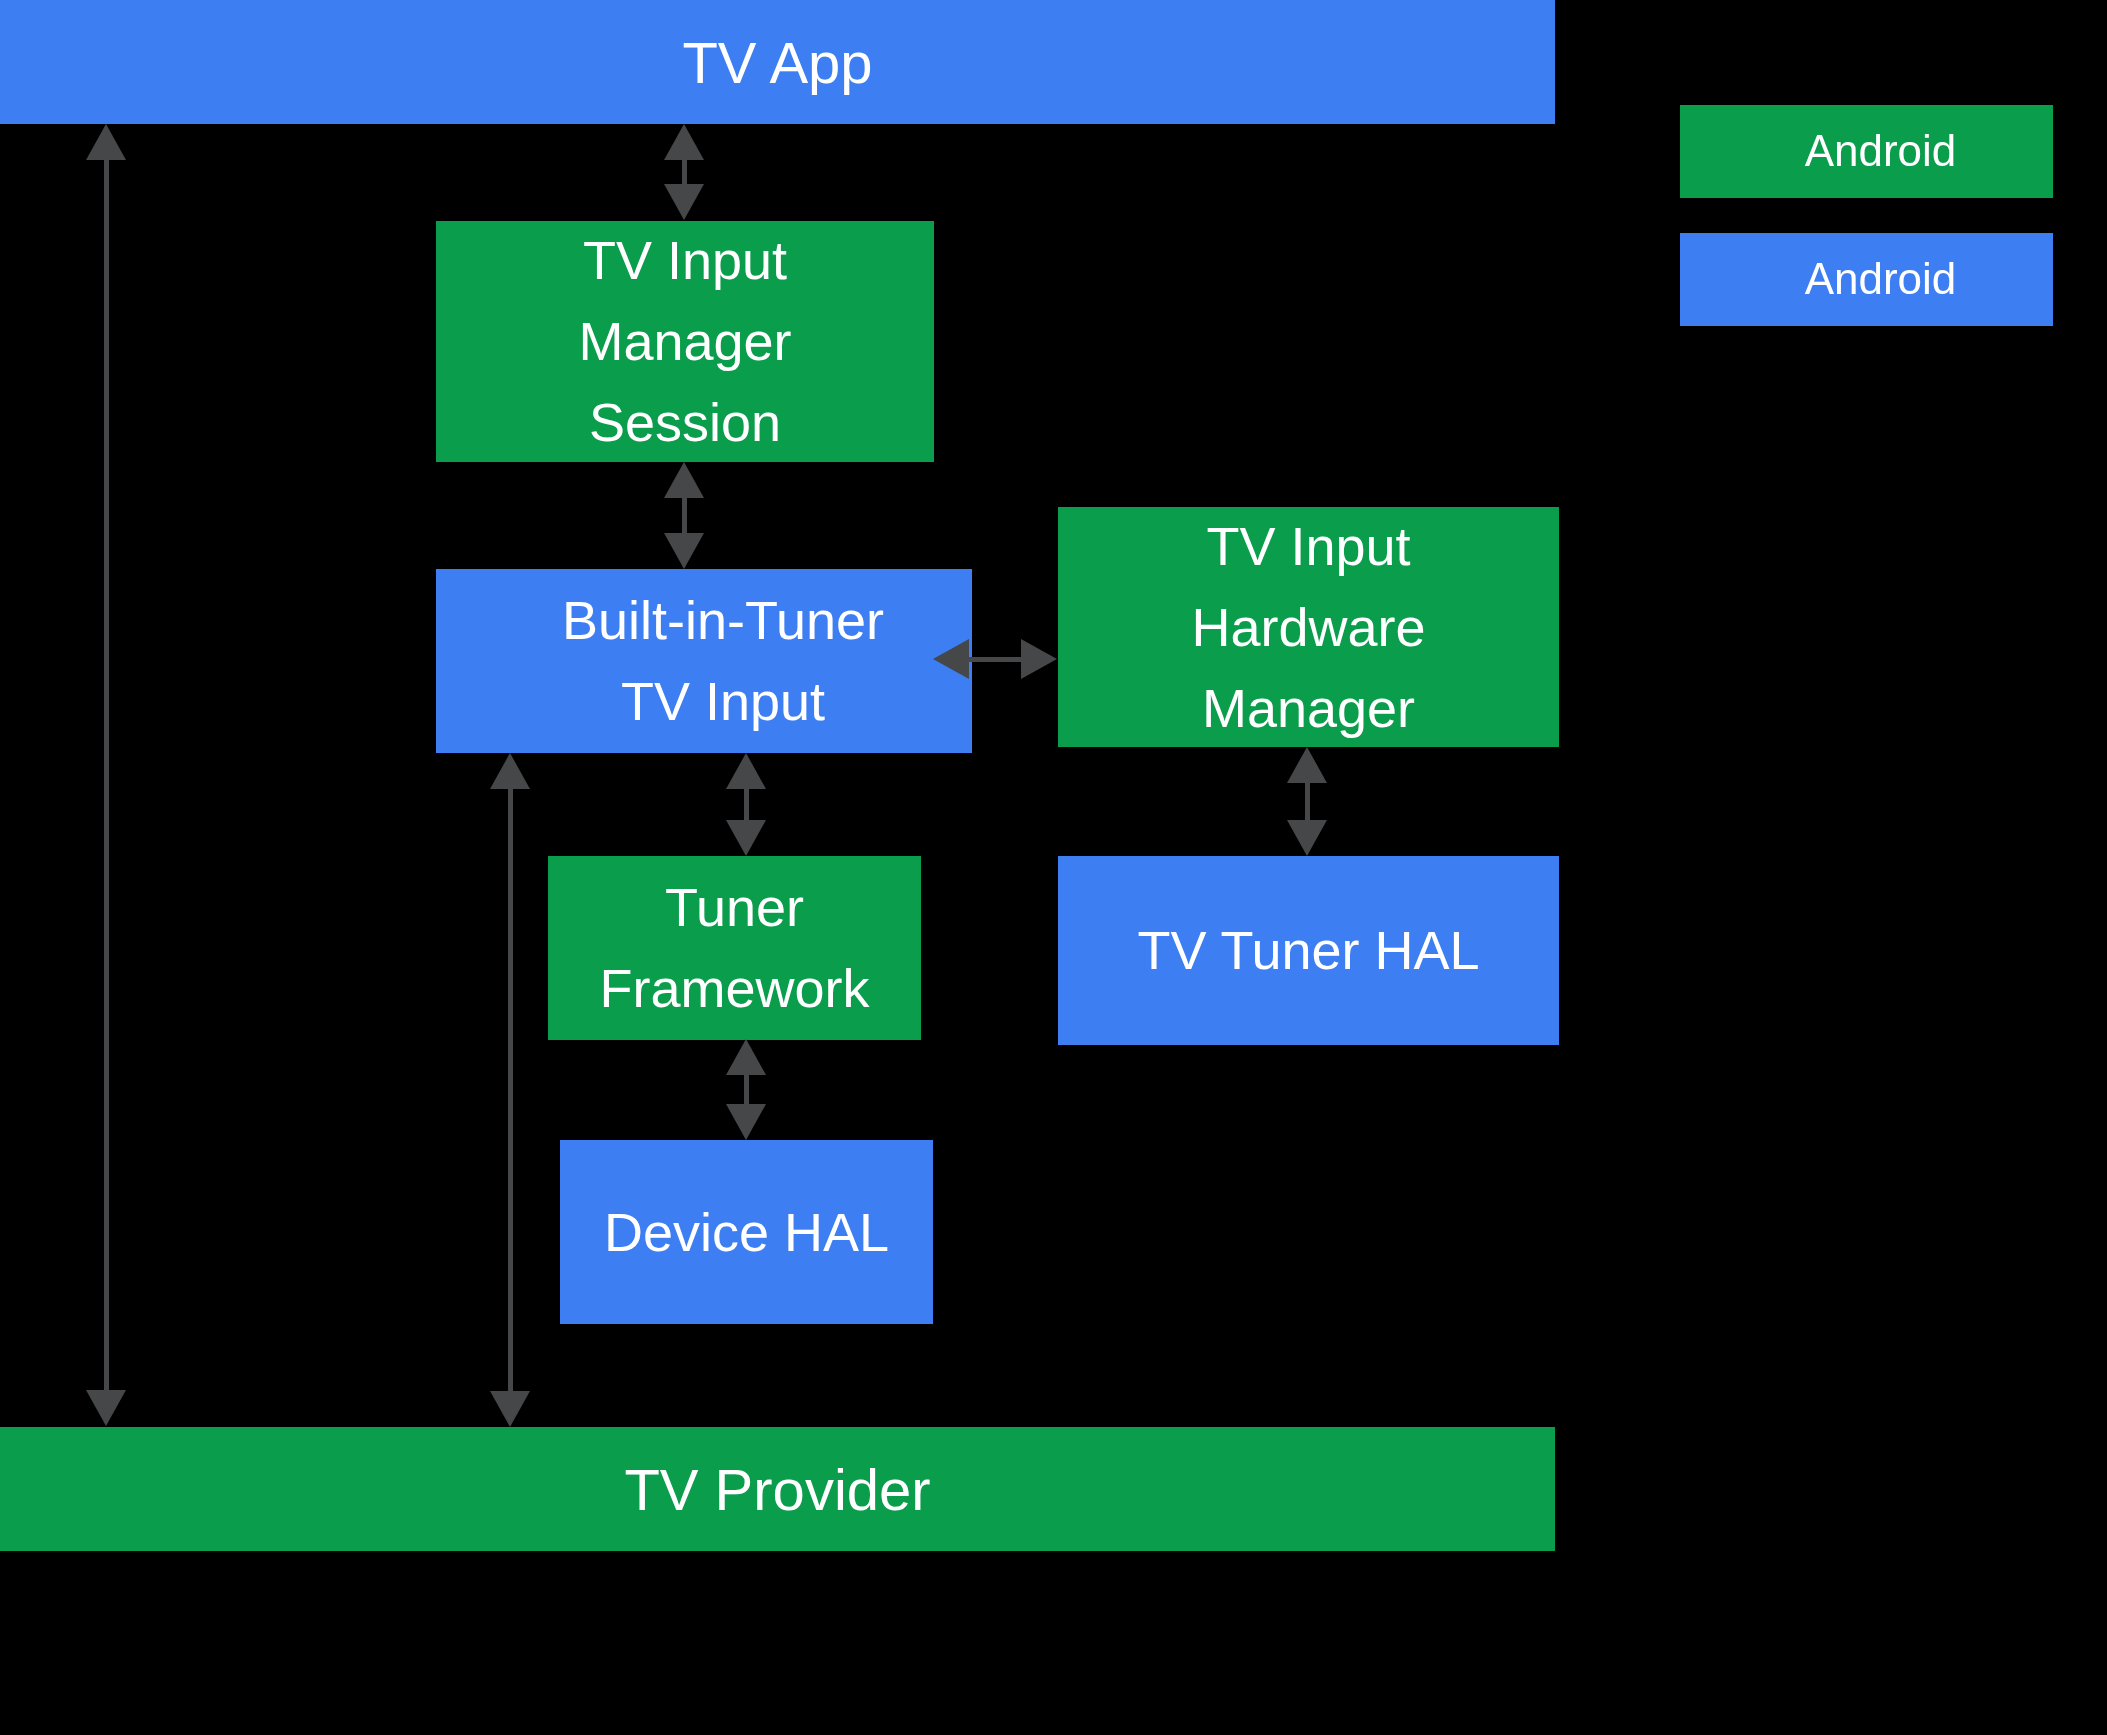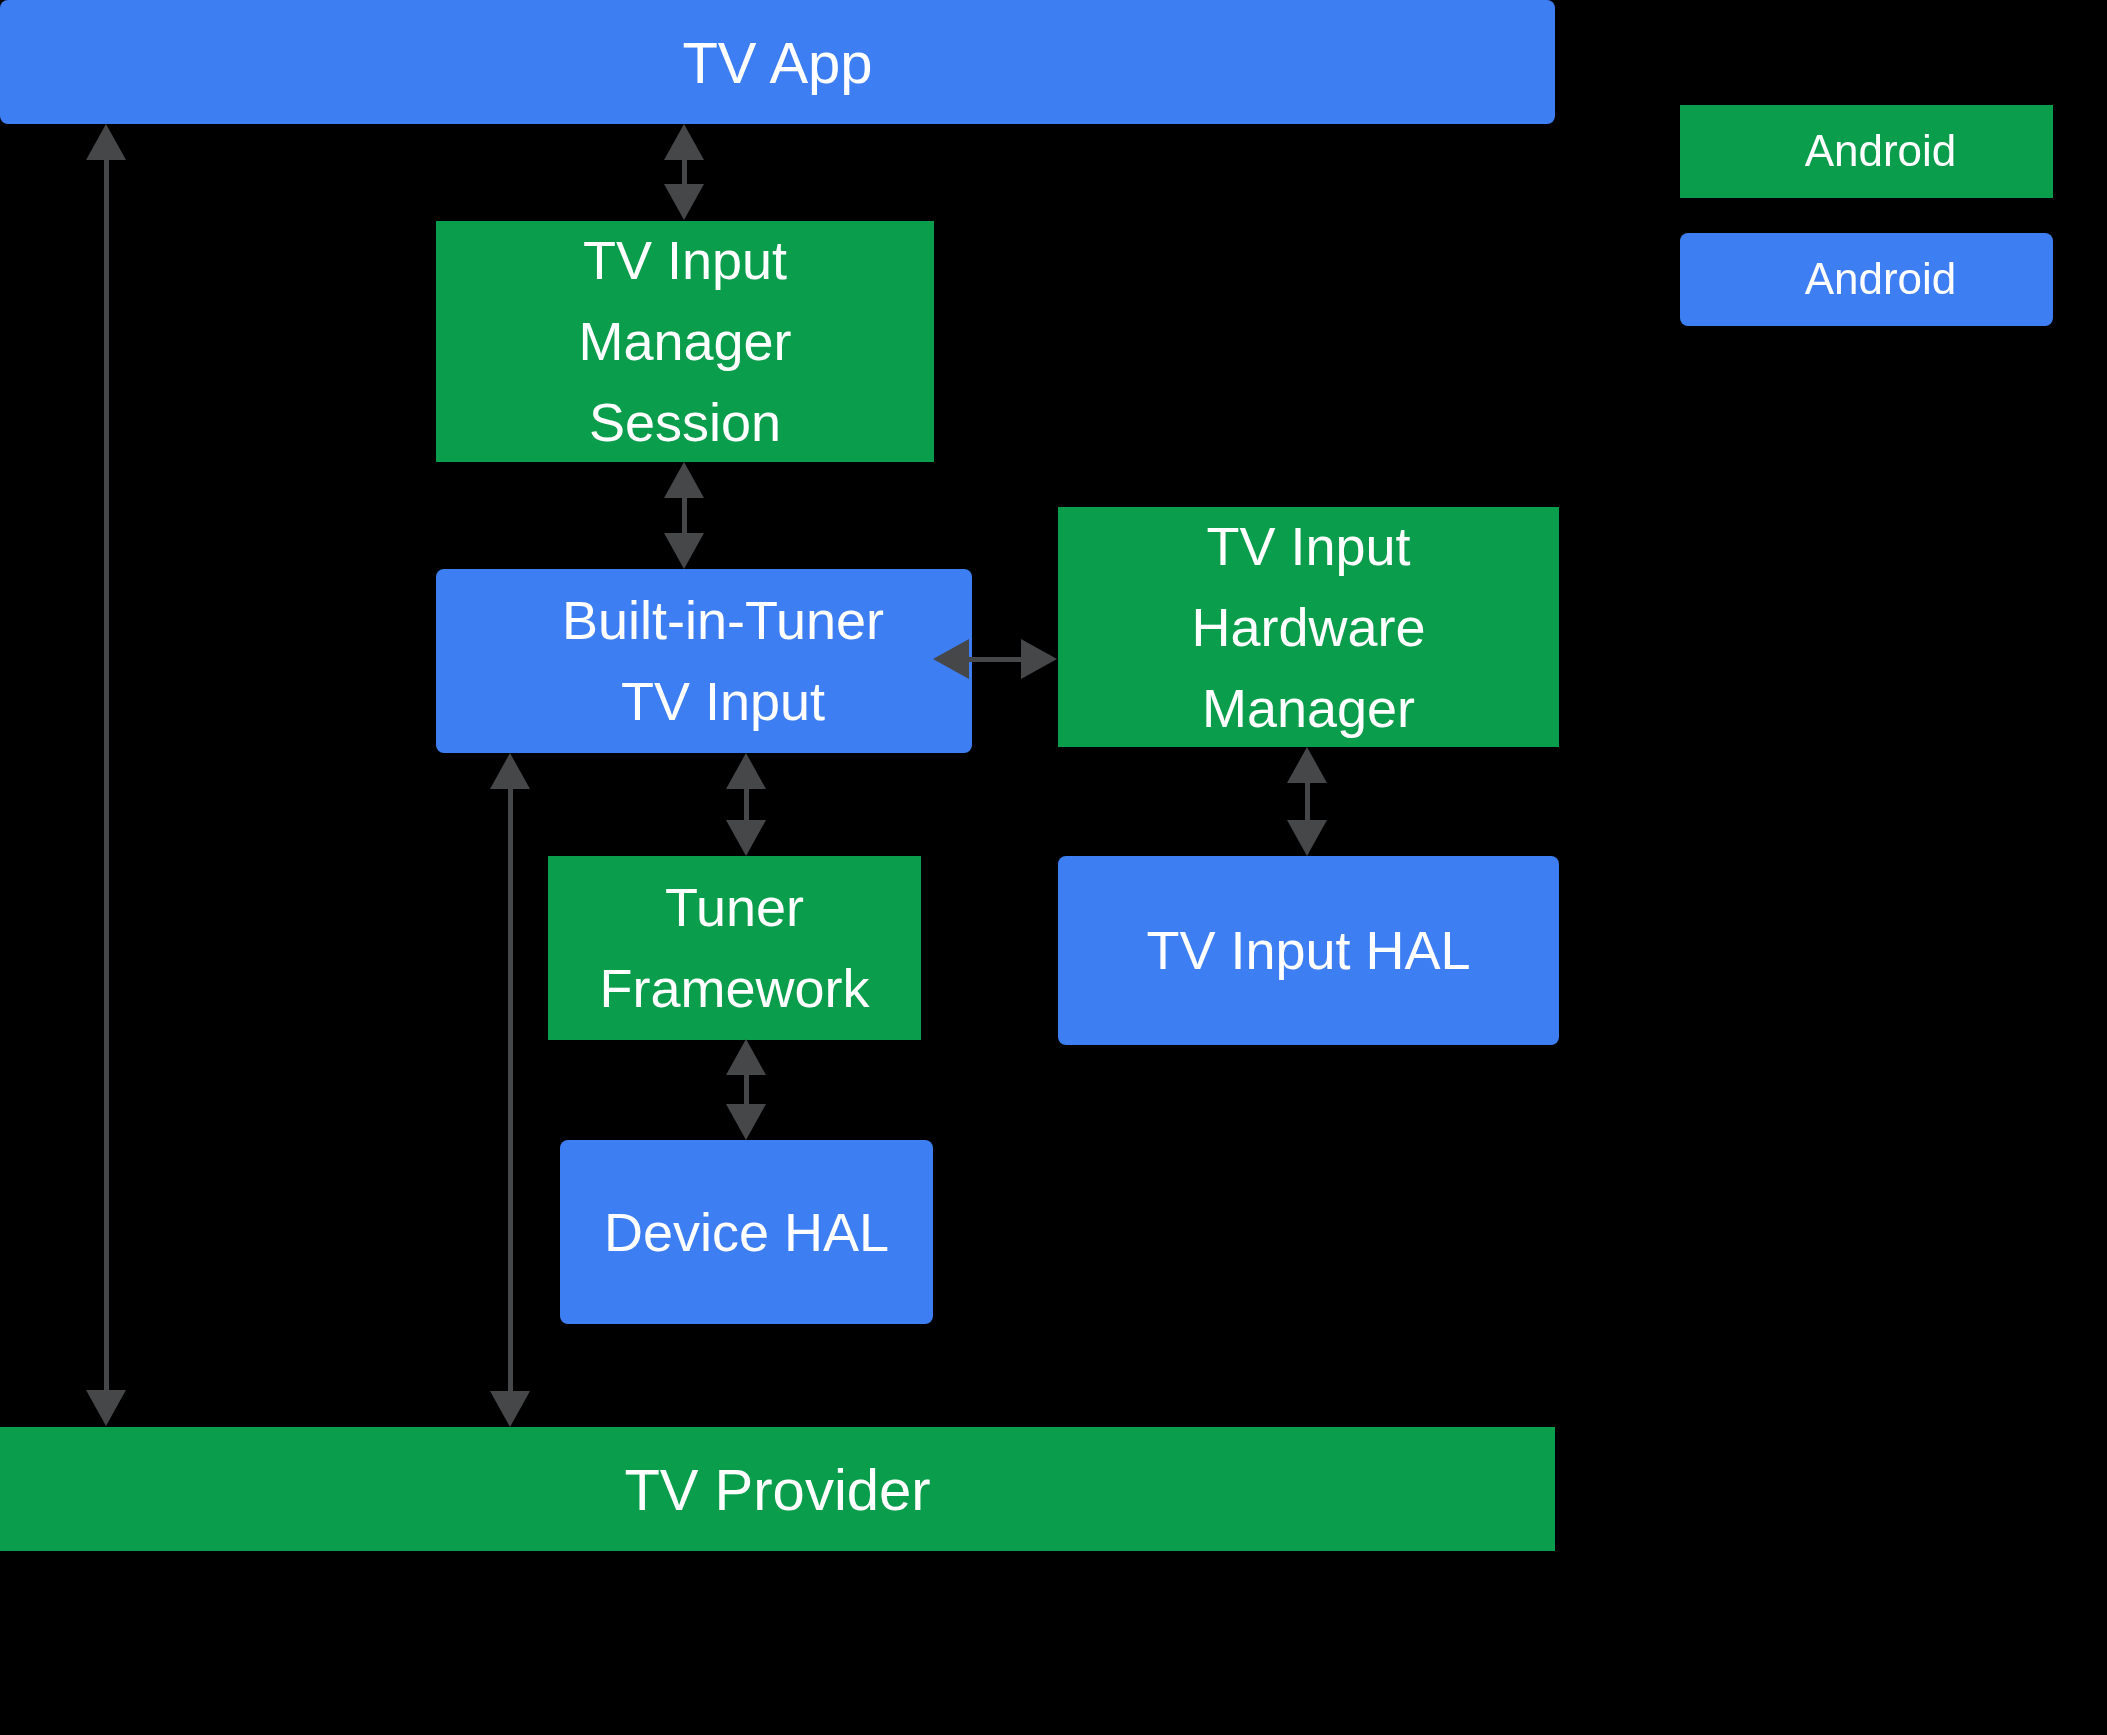--- a/index.html
+++ b/index.html
@@ -4,21 +4,21 @@
 <style>
   html, body { margin:0; padding:0; background:#000; }
   #canvas {
     position:relative; width:2108px; height:1736px; background:#000000;
     font-family:"Liberation Sans", sans-serif; font-weight:500; color:#ffffff;
     overflow:hidden;
     --android:#0a9d4b; --device:#3e7ef3; --arrow:#454749;
   }
   .node { position:absolute; display:flex; align-items:center; justify-content:center; text-align:center; }
   .android { background:var(--android); }
-  .device  { background:var(--device);border-radius:8px; }
+  .device  { background:var(--device); }
   .node-label { white-space:pre-line; font-size:54px; line-height:1.5; }
   .bar .node-label { font-size:58px; }
   .legend-box .node-label { font-size:44px; line-height:1.2;margin-left:28px; }
 
   .arrow { position:absolute; }
   .arrow .shaft { position:absolute; background:var(--arrow); }
   .arrow .head { position:absolute; width:0; height:0; }
 
   .arrow-v .shaft { left:50%; margin-left:-2.5px; width:5px; top:32px; bottom:32px; }
   .arrow-v .head-up   { top:0;    left:50%; margin-left:-20.5px;
@@ -68,21 +68,21 @@
 Hardware
 Manager</div>
   </div>
 
   <div class="node android" style="left:548px; top:856px; width:373px; height:184px;">
     <div class="node-label">Tuner
 Framework</div>
   </div>
 
   <div class="node device" style="left:1058px; top:856px; width:501px; height:189px;">
-    <div class="node-label">TV Input HAL</div>
+    <div class="node-label">TV Tuner HAL</div>
   </div>
 
   <div class="node device" style="left:560px; top:1140px; width:373px; height:184px;">
     <div class="node-label">Device HAL</div>
   </div>
 
   <div class="node android bar" style="left:0; top:1427px; width:1555px; height:124px;">
     <div class="node-label">TV Provider</div>
   </div>
 

